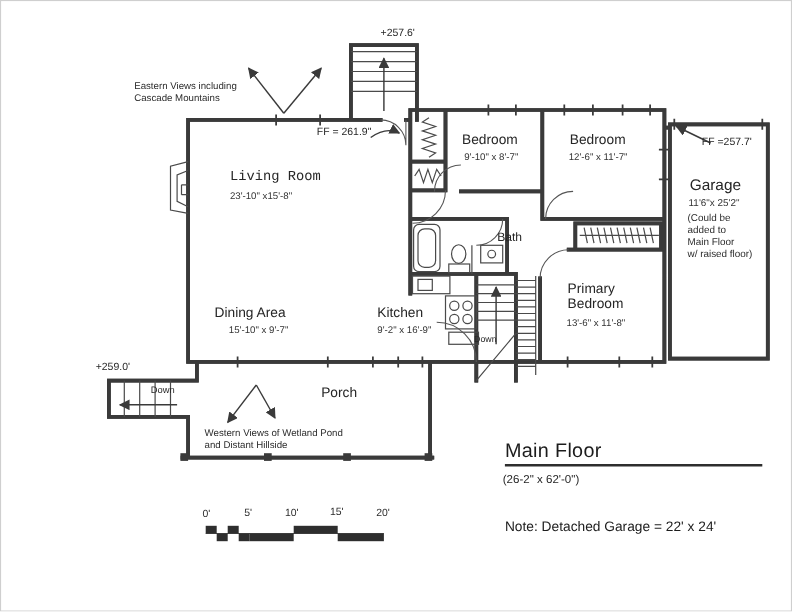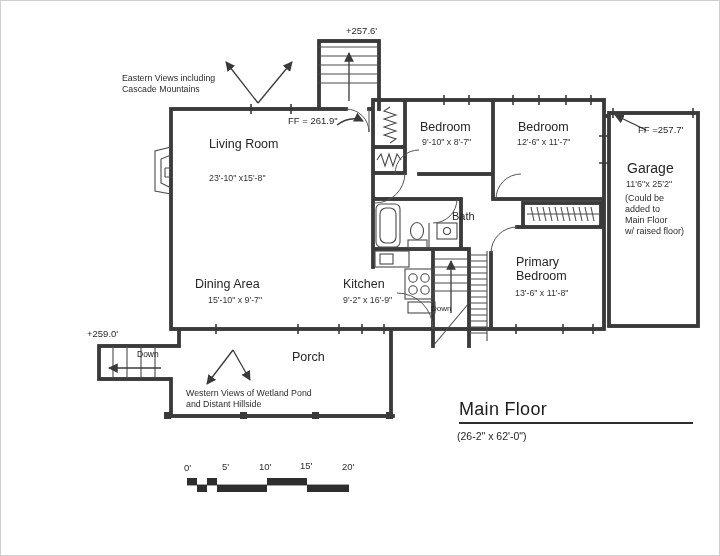--- a/index.html
+++ b/index.html
@@ -169,21 +169,21 @@
   </svg>
 
   <div class="lbl elev" style="left:345px;top:25px;">+257.6'</div>
 
   <div class="lbl ann" style="left:121px;top:72px;">Eastern Views including</div>
   <div class="lbl ann" style="left:121px;top:83px;text-align:right;">Cascade Mountains</div>
 
   <div class="lbl elev" style="left:287px;top:115px;">FF = 261.9"</div>
   <div class="lbl elev" style="left:637px;top:124px;">FF =257.7'</div>
 
-  <div class="lbl room" style="left:208px;top:136px;">Living Room</div>
+  <div class="lbl room" style="left:208px;top:153px;font-family:Liberation Mono, monospace;">Living Room</div>
   <div class="lbl dims" style="left:208px;top:172px;">23'-10" x15'-8"</div>
 
   <div class="lbl room" style="left:419px;top:119px;">Bedroom</div>
   <div class="lbl dims" style="left:421px;top:136px;">9'-10" x 8'-7"</div>
 
   <div class="lbl room" style="left:517px;top:119px;">Bedroom</div>
   <div class="lbl dims" style="left:516px;top:136px;">12'-6" x 11'-7"</div>
 
   <div class="lbl" style="left:626px;top:159px;font-size:14px;">Garage</div>
   <div class="lbl dims" style="left:625px;top:178px;font-size:9px;">11'6"x 25'2"</div>
@@ -210,20 +210,21 @@
 
   <div class="lbl elev" style="left:86px;top:328px;">+259.0'</div>
   <div class="lbl small" style="left:116px;top:349px;font-size:8.5px;">Down</div>
   <div class="lbl small" style="left:410px;top:303px;">Down</div>
 
   <div class="lbl ann" style="left:185px;top:387px;">Western Views of Wetland Pond</div>
   <div class="lbl ann" style="left:185px;top:398px;">and Distant Hillside</div>
 
   <div class="lbl title" style="left:458px;top:398px;">Main Floor</div>
   <div class="lbl subtitle" style="left:456px;top:429px;">(26-2" x 62'-0")</div>
+  <div class="lbl note" style="left:458px;top:471px;">Note: Detached Garage = 22' x 24'</div>
 
   <span class="scale-lbl" style="left:183px;top:461px;">0'</span>
   <span class="scale-lbl" style="left:221px;top:460px;">5'</span>
   <span class="scale-lbl" style="left:258px;top:460px;">10'</span>
   <span class="scale-lbl" style="left:299px;top:459px;">15'</span>
   <span class="scale-lbl" style="left:341px;top:460px;">20'</span>
 
 </div>
 
 </body></html>

